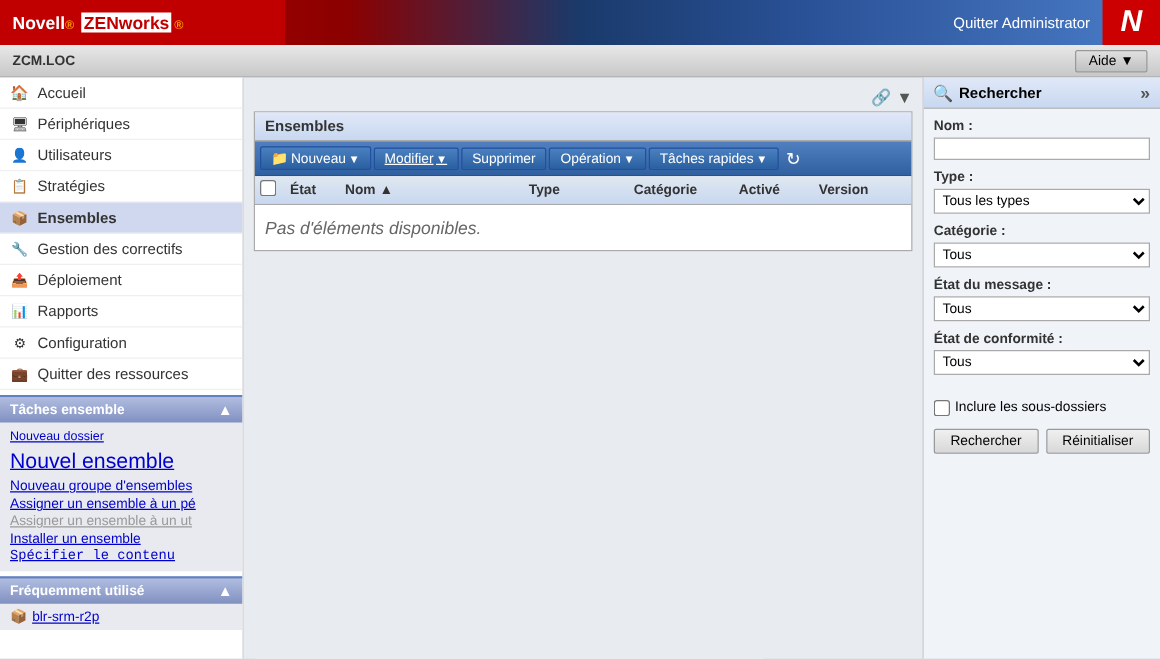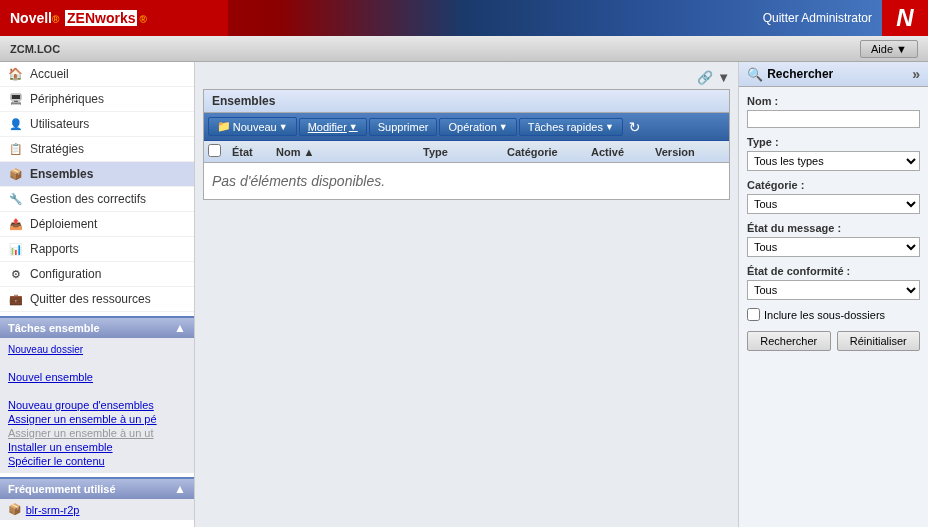--- a/index.html
+++ b/index.html
@@ -94,26 +94,26 @@
       <span>Quitter des ressources</span>
     </div>
 
     <div style="background:#e8eaf0; border-top:2px solid #6080c0; margin-top:4px;">
       <div style="display:flex;align-items:center;justify-content:space-between;padding:3px 8px;background:linear-gradient(to bottom,#b0bce0,#8090c0);color:#fff;font-size:11px;font-weight:bold;cursor:pointer;">
         <span>Tâches ensemble</span>
         <span style="font-size:12px;">▲</span>
       </div>
       <div style="padding:4px 8px;">
         <a href="#" style="display:block;color:#0000cc;text-decoration:underline;font-size:10px;cursor:pointer;margin:2px 0;white-space:nowrap;overflow:hidden;text-overflow:ellipsis;">Nouveau dossier</a>
-        <a href="#" style="display:block;color:#0000cc;text-decoration:underline;font-size:11px;cursor:pointer;margin:16px 0;white-space:nowrap;overflow:hidden;text-overflow:ellipsis;">Nouvel ensemble</a>
+        <a href="#" style="display:block;color:#0000cc;text-decoration:underline;font-size:17px;cursor:pointer;margin:4px 0;white-space:nowrap;overflow:hidden;text-overflow:ellipsis;">Nouvel ensemble</a>
         <a href="#" style="display:block;color:#0000cc;text-decoration:underline;font-size:11px;cursor:pointer;margin:2px 0;white-space:nowrap;overflow:hidden;text-overflow:ellipsis;">Nouveau groupe d'ensembles</a>
         <a href="#" style="display:block;color:#0000cc;text-decoration:underline;font-size:11px;cursor:pointer;margin:2px 0;white-space:nowrap;overflow:hidden;text-overflow:ellipsis;">Assigner un ensemble à un pé</a>
         <a href="#" style="display:block;color:#999;font-size:11px;cursor:pointer;margin:2px 0;white-space:nowrap;overflow:hidden;text-overflow:ellipsis;">Assigner un ensemble à un ut</a>
         <a href="#" style="display:block;color:#0000cc;text-decoration:underline;font-size:11px;cursor:pointer;margin:2px 0;white-space:nowrap;overflow:hidden;text-overflow:ellipsis;">Installer un ensemble</a>
-        <a href="#" style="display:block;color:#0000cc;text-decoration:underline;font-size:11px;cursor:pointer;margin:2px 0;white-space:nowrap;overflow:hidden;text-overflow:ellipsis;">Spécifier le contenu</a>
+        <a href="#" style="display:block;color:#0000cc;text-decoration:underline;font-size:11px;cursor:pointer;margin:2px 0;white-space:nowrap;overflow:hidden;text-overflow:ellipsis;font-family:Liberation Mono, monospace;">Spécifier le contenu</a>
       </div>
     </div>
 
     <div style="background:#e8eaf0; border-top:2px solid #6080c0; margin-top:4px;">
       <div style="display:flex;align-items:center;justify-content:space-between;padding:3px 8px;background:linear-gradient(to bottom,#b0bce0,#8090c0);color:#fff;font-size:11px;font-weight:bold;cursor:pointer;">
         <span>Fréquemment utilisé</span>
         <span style="font-size:12px;">▲</span>
       </div>
       <div style="padding:4px 8px;">
         <div style="display:flex;align-items:center;gap:4px;cursor:pointer;">
@@ -207,21 +207,21 @@
         <option>Inactif</option>
       </select>
       
       <div style="font-size:11px;font-weight:bold;color:#333;margin-bottom:3px;margin-top:8px;">État de conformité :</div>
       <select style="width:100%;border:1px solid #aaa;padding:2px 2px;font-size:11px;background:#fff;">
         <option>Tous</option>
         <option>Conforme</option>
         <option>Non conforme</option>
       </select>
       
-      <div style="display:flex;align-items:center;gap:4px;margin-top:8px;font-size:11px;">
+      <div style="display:flex;align-items:flex-start;gap:4px;margin-top:20px;font-size:11px;">
         <input type="checkbox" style="">
         <span>Inclure les sous-dossiers</span>
       </div>
       
       <div style="display:flex;gap:6px;margin-top:10px;">
         <button style="flex:1;background:linear-gradient(to bottom,#f0f0f0,#d8d8d8);border:1px solid #999;padding:3px 6px;font-size:11px;cursor:pointer;border-radius:2px;">Rechercher</button>
         <button style="flex:1;background:linear-gradient(to bottom,#f0f0f0,#d8d8d8);border:1px solid #999;padding:3px 6px;font-size:11px;cursor:pointer;border-radius:2px;">Réinitialiser</button>
       </div>
     </div>
   </div>

